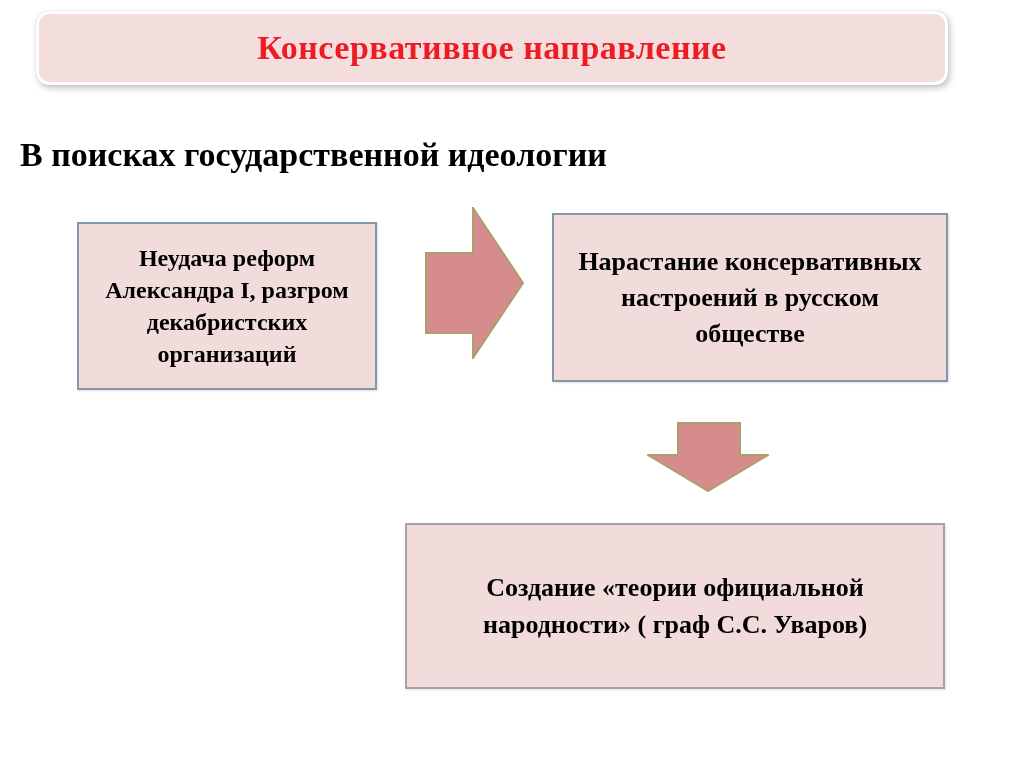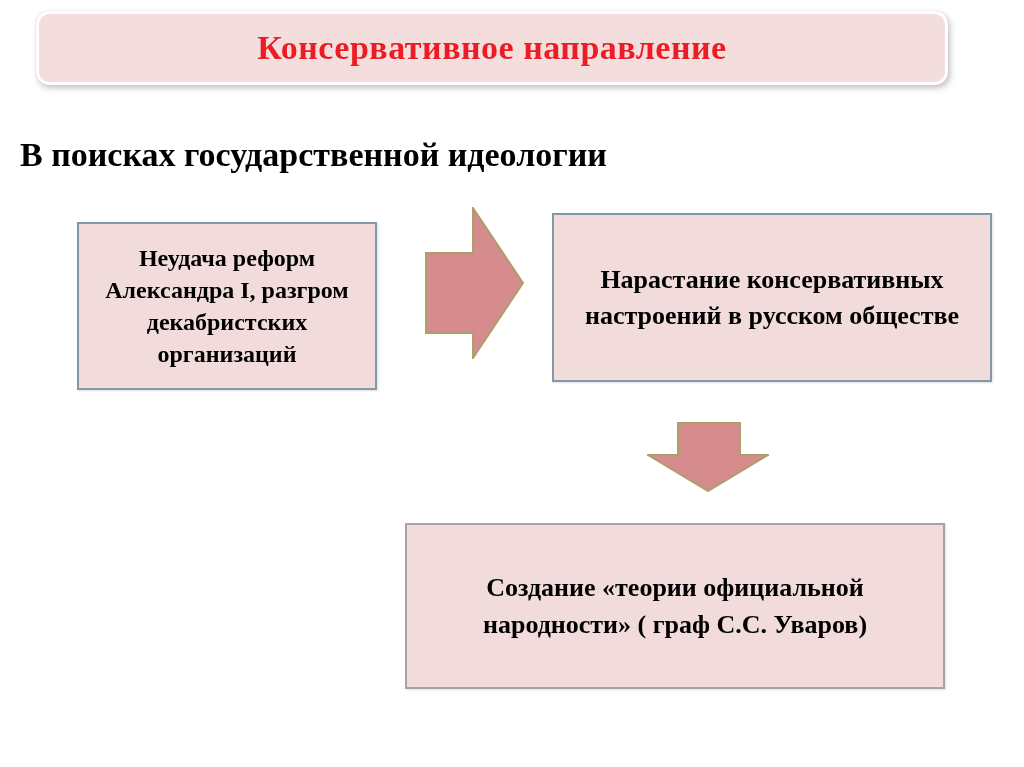--- a/index.html
+++ b/index.html
@@ -38,21 +38,21 @@
     position:absolute;
     background:var(--box-bg,#f2dcdb);
     border:2px solid var(--box-border,#8496a9);
     display:flex;align-items:center;justify-content:center;
     text-align:center;
     color:#000;font-weight:bold;
     box-sizing:border-box;
     box-shadow:1px 1px 2px rgba(0,0,0,.12);
   }
   .box-cause{left:77px;top:222px;width:300px;height:168px;font-size:24px;line-height:32px;padding:6px 16px;}
-  .box-effect{left:552px;top:213px;width:440px;height:169px;font-size:26px;line-height:36px;padding:22px 10px;}
+  .box-effect{left:552px;top:213px;width:396px;height:169px;font-size:26px;line-height:36px;padding:22px 10px;}
   .box-result{left:405px;top:523px;width:540px;height:166px;font-size:26px;line-height:37px;padding:6px 36px;border-color:var(--result-box-border,#a9a0ab);}
   
   .arrow{position:absolute;}
   .arrow polygon{
     fill:var(--arrow-fill,#d68b8d);
     stroke:var(--arrow-stroke,#ab9f6b);
     stroke-width:2;
     stroke-linejoin:miter;
   }
   .arrow-right{left:425px;top:207px;}

